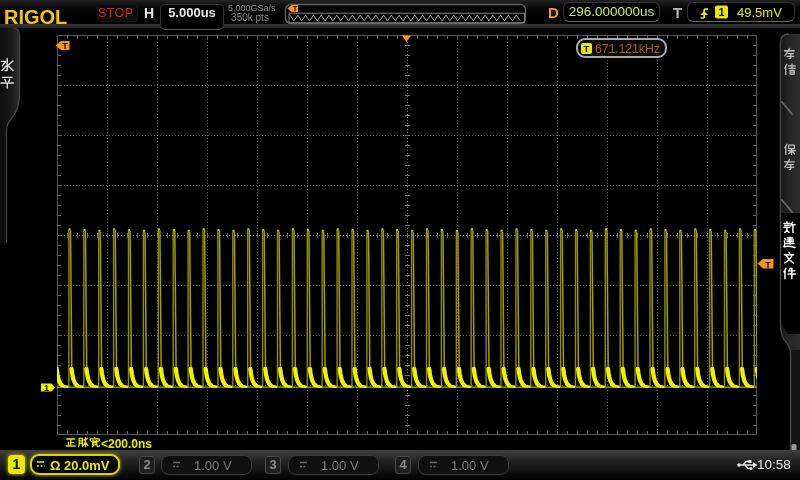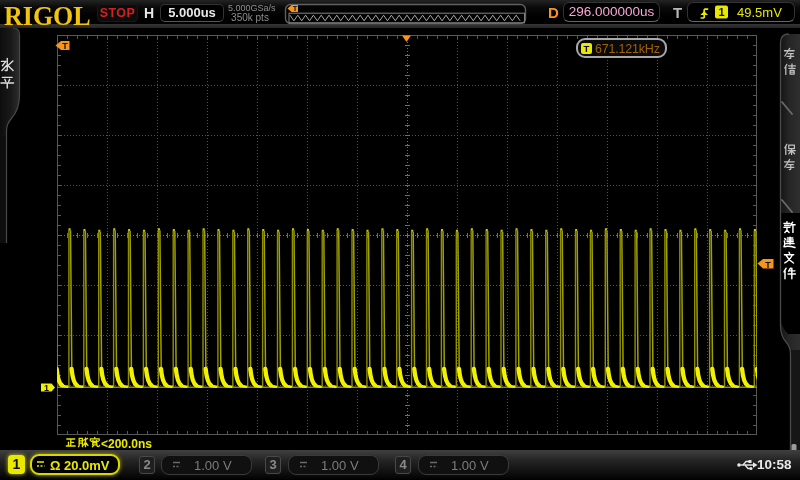--- a/index.html
+++ b/index.html
@@ -109,37 +109,37 @@
       <path d="M3,2 H7.5 V13.5 M3,2 V11 Q3,13 2,13.5 M3,5.3 H7.5 M3,8.6 H7.5 M11.8,1.2 V13.5 M11.8,3 L9.3,4.5 M12,3.5 L14.8,2 M11.5,7.5 L9,11.5 M12,7.5 L15.2,11.8" stroke="#e8e800" stroke-width="1.81" fill="none" stroke-linecap="round" stroke-linejoin="round"></path>
     </g>
 <g transform="translate(89,437) scale(0.7188)" opacity="1.0">
       <path d="M8,0.5 V2.2 M1.8,2.7 H14.2 M1.8,2.7 V4.7 M14.2,2.7 V4.7 M3,6 H13 M5.5,4.7 V7.3 M10.5,4.7 V7.3 M5.2,8 H10.8 V11 H5.2 Z M7,11 L4.8,13.5 M10.8,11 Q11,13.3 13,13.2 Q14.6,13.1 14.8,11.8" stroke="#e8e800" stroke-width="1.81" fill="none" stroke-linecap="round" stroke-linejoin="round"></path>
     </g>
 <text x="101" y="448" font-family="Liberation Sans, sans-serif" font-size="12" font-weight="bold" fill="#e8e800">&lt;200.0ns</text>
 </svg>
 
 <div class="abs" style="left:0;top:0;width:800px;height:24px;background:linear-gradient(#232323,#0a0a0a 30%,#000 70%)"></div>
 <div class="abs" style="left:0;top:24px;width:800px;height:4px;background:linear-gradient(#363636,#242424)"></div>
-<div class="abs" style="left:4px;top:5px;width:92px;height:24px;color:#f2c40f;font-family:Liberation Serif, serif;font-weight:bold;font-size:26px;line-height:24px;letter-spacing:0px;transform:scaleY(1.04)">RIGOL</div>
-<div class="abs" style="left:97px;top:4px;width:41px;height:18px;background:#0c0c0c;border:1px solid #181818;border-radius:4px;color:#d42020;font-size:12.5px;font-weight:bold;text-align:center;line-height:16px;letter-spacing:0.4px">STOP</div>
+<div class="abs" style="left:4px;top:5px;width:92px;height:24px;color:#f2c40f;font-family:Liberation Sans, sans-serif;font-weight:bold;font-size:20px;line-height:24px;letter-spacing:0px;transform:scaleY(1.04)">RIGOL</div>
+<div class="abs" style="left:97px;top:4px;width:41px;height:18px;background:#0c0c0c;border:1px solid #181818;border-radius:4px;color:#d42020;font-size:12.5px;font-weight:normal;text-align:left;line-height:16px;letter-spacing:0.4px">STOP</div>
 <div class="abs" style="left:144px;top:4px;color:#e8e8e8;font-size:14px;font-weight:bold;line-height:18px">H</div>
-<div class="abs" style="left:160px;top:4px;width:64px;height:18px;background:#000;border:1px solid #333;border-bottom-color:#555;border-radius:5px;color:#e8e8e8;font-size:13px;font-weight:bold;text-align:center;line-height:16px">5.000us</div>
+<div class="abs" style="left:160px;top:4px;width:64px;height:26px;background:#000;border:1px solid #333;border-bottom-color:#555;border-radius:5px;color:#e8e8e8;font-size:13px;font-weight:bold;text-align:center;line-height:16px">5.000us</div>
 <div class="abs" style="left:228px;top:3px;width:44px;height:10px;color:#8f8f8f;font-size:9px;text-align:center;line-height:10px">5.000GSa/s</div>
 <div class="abs" style="left:228px;top:13px;width:44px;height:10px;color:#8f8f8f;font-size:10px;text-align:center;line-height:10px">350k pts</div>
 
 <svg class="abs" style="left:0;top:0" width="800" height="30" viewBox="0 0 800 30">
 <rect x="285.5" y="4.5" width="240" height="19" rx="5" fill="#030303" stroke="#606060" stroke-width="1.4"></rect>
 <rect x="289" y="13.2" width="235.5" height="9.6" fill="none" stroke="#828282" stroke-width="1"></rect>
 <polyline points="290.0,15.2 293.9,20.8 297.8,15.2 301.7,20.8 305.6,15.2 309.5,20.8 313.4,15.2 317.3,20.8 321.2,15.2 325.1,20.8 329.0,15.2 332.9,20.8 336.8,15.2 340.7,20.8 344.6,15.2 348.5,20.8 352.4,15.2 356.3,20.8 360.2,15.2 364.1,20.8 368.0,15.2 371.9,20.8 375.8,15.2 379.7,20.8 383.6,15.2 387.5,20.8 391.4,15.2 395.3,20.8 399.2,15.2 403.1,20.8 407.0,15.2 410.9,20.8 414.8,15.2 418.7,20.8 422.6,15.2 426.5,20.8 430.4,15.2 434.3,20.8 438.2,15.2 442.1,20.8 446.0,15.2 449.9,20.8 453.8,15.2 457.7,20.8 461.6,15.2 465.5,20.8 469.4,15.2 473.3,20.8 477.2,15.2 481.1,20.8 485.0,15.2 488.9,20.8 492.8,15.2 496.7,20.8 500.6,15.2 504.5,20.8 508.4,15.2 512.3,20.8 516.2,15.2 520.1,20.8" fill="none" stroke="#b8b8b8" stroke-width="0.9"></polyline>
 <path d="M287.5,8.5 L291.5,5 H298 V12 H291.5 Z" fill="#f7941d"></path>
 <text x="295" y="11.3" font-family="Liberation Sans, sans-serif" font-size="7.5" font-weight="bold" fill="#111" text-anchor="middle">T</text>
 </svg>
 
 <div class="abs" style="left:548px;top:3px;color:#f7941d;font-size:15px;font-weight:bold;line-height:19px">D</div>
-<div class="abs" style="left:563px;top:2px;width:97px;height:20px;background:#000;border:1px solid #333;border-bottom-color:#666;border-radius:6px;color:#f9a8d4;font-size:13.5px;text-align:center;line-height:18px">296.000000us</div>
+<div class="abs" style="left:563px;top:2px;width:97px;height:20px;background:#000;border:1px solid #333;border-bottom-color:#666;border-radius:6px;color:#bef264;font-size:13.5px;text-align:center;line-height:18px">296.000000us</div>
 <div class="abs" style="left:673px;top:3px;color:#b8b8b8;font-size:15px;font-weight:bold;line-height:19px">T</div>
 <div class="abs" style="left:687px;top:2px;width:108px;height:20px;background:#000;border:1px solid #333;border-bottom-color:#666;border-radius:6px"></div>
 <svg class="abs" style="left:687px;top:2px" width="108" height="20" viewBox="0 0 108 20">
 <path d="M13.6,16 H17.2 M17.2,16 V7.2 M17.2,7.2 H21.2" stroke="#e8e800" stroke-width="1.7" fill="none"></path>
 <path d="M13.3,13 H21.1 L17.2,9.2 Z" fill="#e8e800"></path>
 <rect x="28" y="3.5" width="13" height="13" rx="2" fill="#e8e800"></rect>
 <text x="34.5" y="14" font-family="Liberation Sans, sans-serif" font-size="11" font-weight="bold" fill="#111" text-anchor="middle">1</text>
 <text x="50" y="14.5" font-family="Liberation Sans, sans-serif" font-size="13" fill="#e8e800">49.5mV</text>
 </svg>
 
@@ -179,13 +179,13 @@
 
 <svg class="abs" style="left:732px;top:456px" width="28" height="18" viewBox="0 0 28 18">
 <circle cx="7" cy="9" r="1.8" fill="#e8e8e8"></circle>
 <path d="M8.5,9 H21" stroke="#e8e8e8" stroke-width="1.4"></path>
 <path d="M21,6.2 L25.5,9 L21,11.8 Z" fill="#e8e8e8"></path>
 <path d="M11,9 L14,5.5 H17" stroke="#e8e8e8" stroke-width="1.3" fill="none"></path>
 <rect x="16.5" y="4" width="3" height="3" fill="#e8e8e8"></rect>
 <path d="M13,9 L16,12.5 H18.5" stroke="#e8e8e8" stroke-width="1.3" fill="none"></path>
 <circle cx="19" cy="12.5" r="1.5" fill="#e8e8e8"></circle>
 </svg>
-<div class="abs" style="left:757px;top:457px;color:#e8e8e8;font-size:13.5px;font-weight:bold;line-height:16px">10:58</div>
+<div class="abs" style="left:757px;top:457px;color:#e8e8e8;font-size:13.5px;font-weight:normal;line-height:16px">10:58</div>
 
 </body></html>

